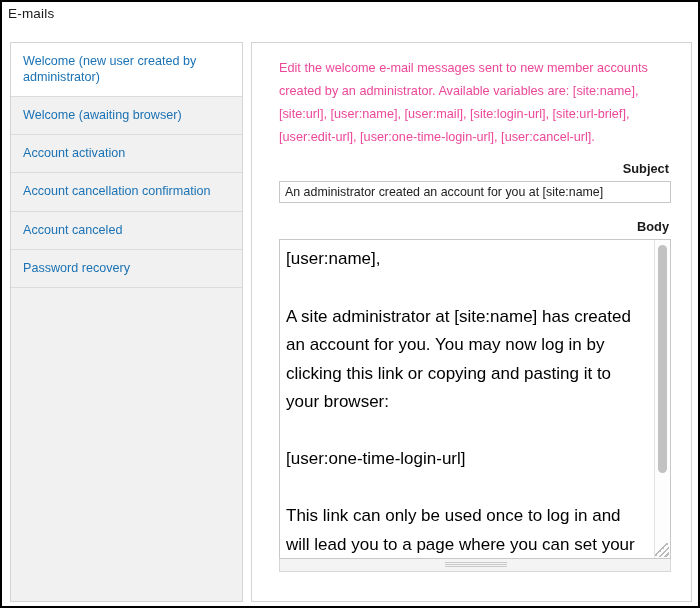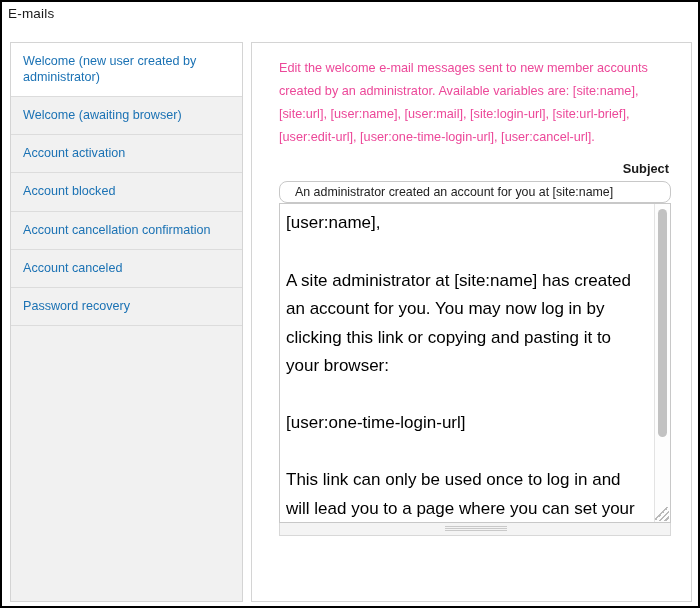--- a/index.html
+++ b/index.html
@@ -94,23 +94,23 @@
   }
   .subject-input {
     box-sizing: border-box;
     width: 392px;
     height: 22px;
     border: 1px solid #c8c8c8;
     background: #ffffff;
     font-family: "Liberation Sans", sans-serif;
     font-size: 12.4px;
     color: #222222;
-    padding: 2px 15px;
+    padding: 2px 5px;
     outline: none;
-    border-radius: 8px;
+    border-radius: 0;
   }
   .body-label {
     margin-top: 16px;
   }
 
   
   .textarea-wrap {
     position: relative;
     width: 392px;
     height: 320px;
@@ -190,42 +190,40 @@
     <div class="sidebar-item active">
       <span>Welcome (new user created by administrator)</span>
     </div>
     <div class="sidebar-item">
       <span>Welcome (awaiting browser)</span>
     </div>
     <div class="sidebar-item">
       <span>Account activation</span>
     </div>
     <div class="sidebar-item">
-      <span>Account blocked</span>
-    </div>
-    <div class="sidebar-item">
       <span>Account cancellation confirmation</span>
     </div>
     <div class="sidebar-item">
       <span>Account canceled</span>
     </div>
     <div class="sidebar-item">
       <span>Password recovery</span>
     </div>
     <div class="sidebar-filler"></div>
   </div>
 
   <div class="content">
     <div class="content-inner">
 
       <p class="desc">Edit the welcome e-mail messages sent to new member accounts created by an administrator. Available variables are: [site:name], [site:url], [user:name], [user:mail], [site:login-url], [site:url-brief], [user:edit-url], [user:one-time-login-url], [user:cancel-url].</p>
 
       <div class="field-label">Subject</div>
       <input class="subject-input" type="text" value="An administrator created an account for you at [site:name]" style="">
 
+      <div class="field-label body-label">Body</div>
 
       <div class="textarea-wrap">
         <div class="textarea-text">[user:name],
 
 A site administrator at [site:name] has created an account for you. You may now log in by clicking this link or copying and pasting it to your browser:
 
 [user:one-time-login-url]
 
 This link can only be used once to log in and will lead you to a page where you can set your password.
 

